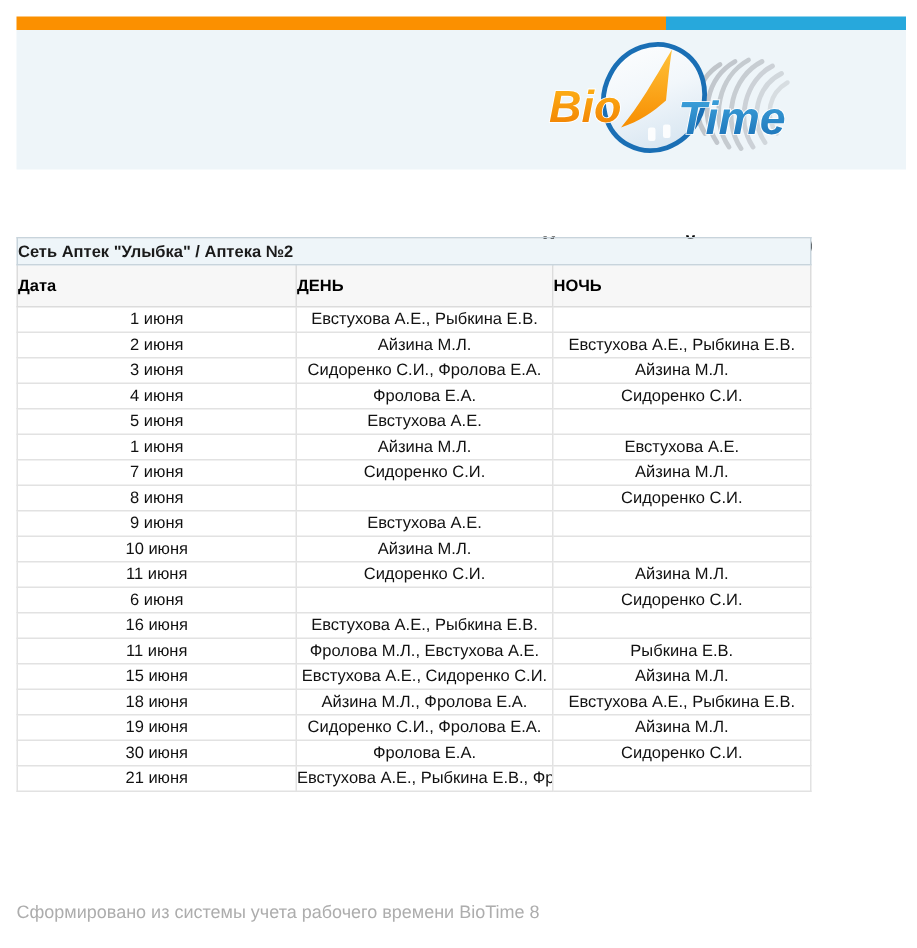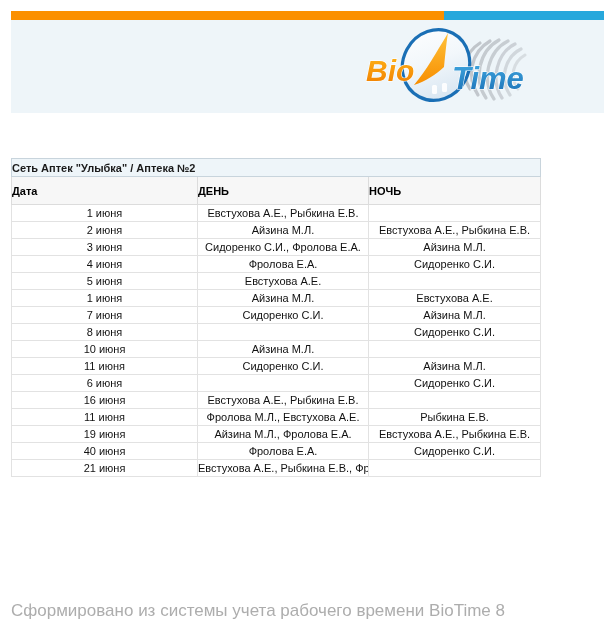--- a/index.html
+++ b/index.html
@@ -132,21 +132,21 @@
   }
   tr.data-row td.pad-cell {
     border: none;
     background: #ffffff;
   }
 
   
   #footer-note {
     position: absolute;
     left: 11px; top: 601px;
-    font-size: 17px;
+    font-size: 12px;
     color: #adadad;
     white-space: nowrap;
   }
 </style>
 </head>
 <body>
 
 <div id="banner">
   <div id="banner-bg"></div>
   <div id="banner-rule">
@@ -269,20 +269,26 @@
         <td>Айзина М.Л.</td>
         <td class="pad-cell"></td>
       </tr>
       <tr class="data-row">
         <td>8 июня</td>
         <td></td>
         <td>Сидоренко С.И.</td>
         <td class="pad-cell"></td>
       </tr>
       <tr class="data-row">
+        <td>9 июня</td>
+        <td>Евстухова А.Е.</td>
+        <td></td>
+        <td class="pad-cell"></td>
+      </tr>
+      <tr class="data-row">
         <td>10 июня</td>
         <td>Айзина М.Л.</td>
         <td></td>
         <td class="pad-cell"></td>
       </tr>
       <tr class="data-row">
         <td>11 июня</td>
         <td>Сидоренко С.И.</td>
         <td>Айзина М.Л.</td>
         <td class="pad-cell"></td>
@@ -299,27 +305,39 @@
         <td></td>
         <td class="pad-cell"></td>
       </tr>
       <tr class="data-row">
         <td>11 июня</td>
         <td>Фролова М.Л., Евстухова А.Е.</td>
         <td>Рыбкина Е.В.</td>
         <td class="pad-cell"></td>
       </tr>
       <tr class="data-row">
-        <td>19 июня</td>
+        <td>15 июня</td>
+        <td>Евстухова А.Е., Сидоренко С.И.</td>
+        <td>Айзина М.Л.</td>
+        <td class="pad-cell"></td>
+      </tr>
+      <tr class="data-row">
+        <td>18 июня</td>
         <td>Айзина М.Л., Фролова Е.А.</td>
         <td>Евстухова А.Е., Рыбкина Е.В.</td>
         <td class="pad-cell"></td>
       </tr>
       <tr class="data-row">
-        <td>40 июня</td>
+        <td>19 июня</td>
+        <td>Сидоренко С.И., Фролова Е.А.</td>
+        <td>Айзина М.Л.</td>
+        <td class="pad-cell"></td>
+      </tr>
+      <tr class="data-row">
+        <td>30 июня</td>
         <td>Фролова Е.А.</td>
         <td>Сидоренко С.И.</td>
         <td class="pad-cell"></td>
       </tr>
       <tr class="data-row">
         <td>21 июня</td>
         <td>Евстухова А.Е., Рыбкина Е.В., Фр</td>
         <td></td>
         <td class="pad-cell"></td>
       </tr>

